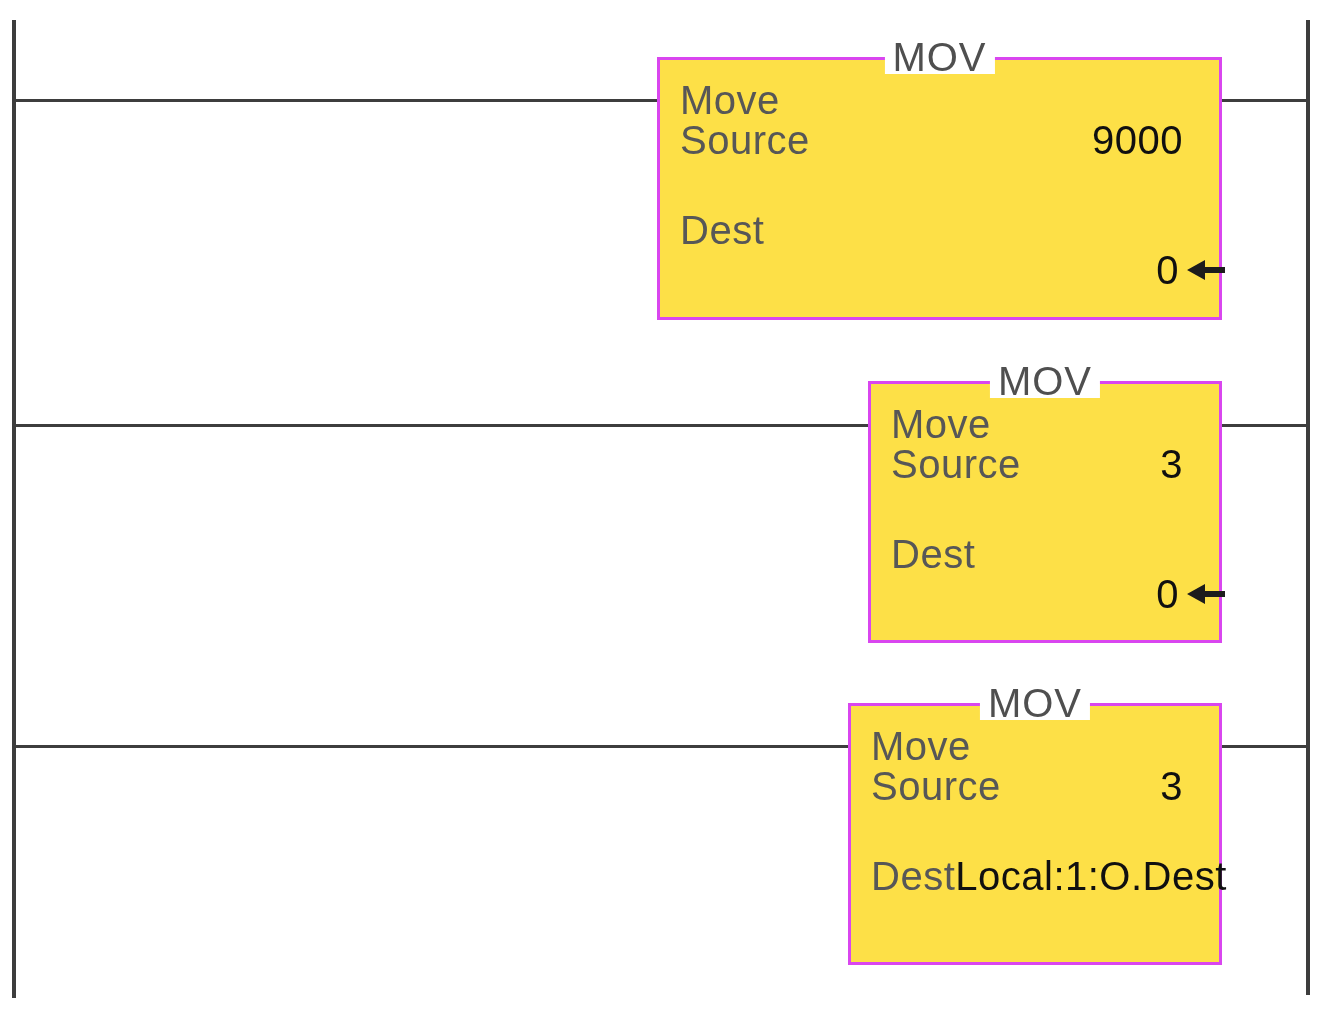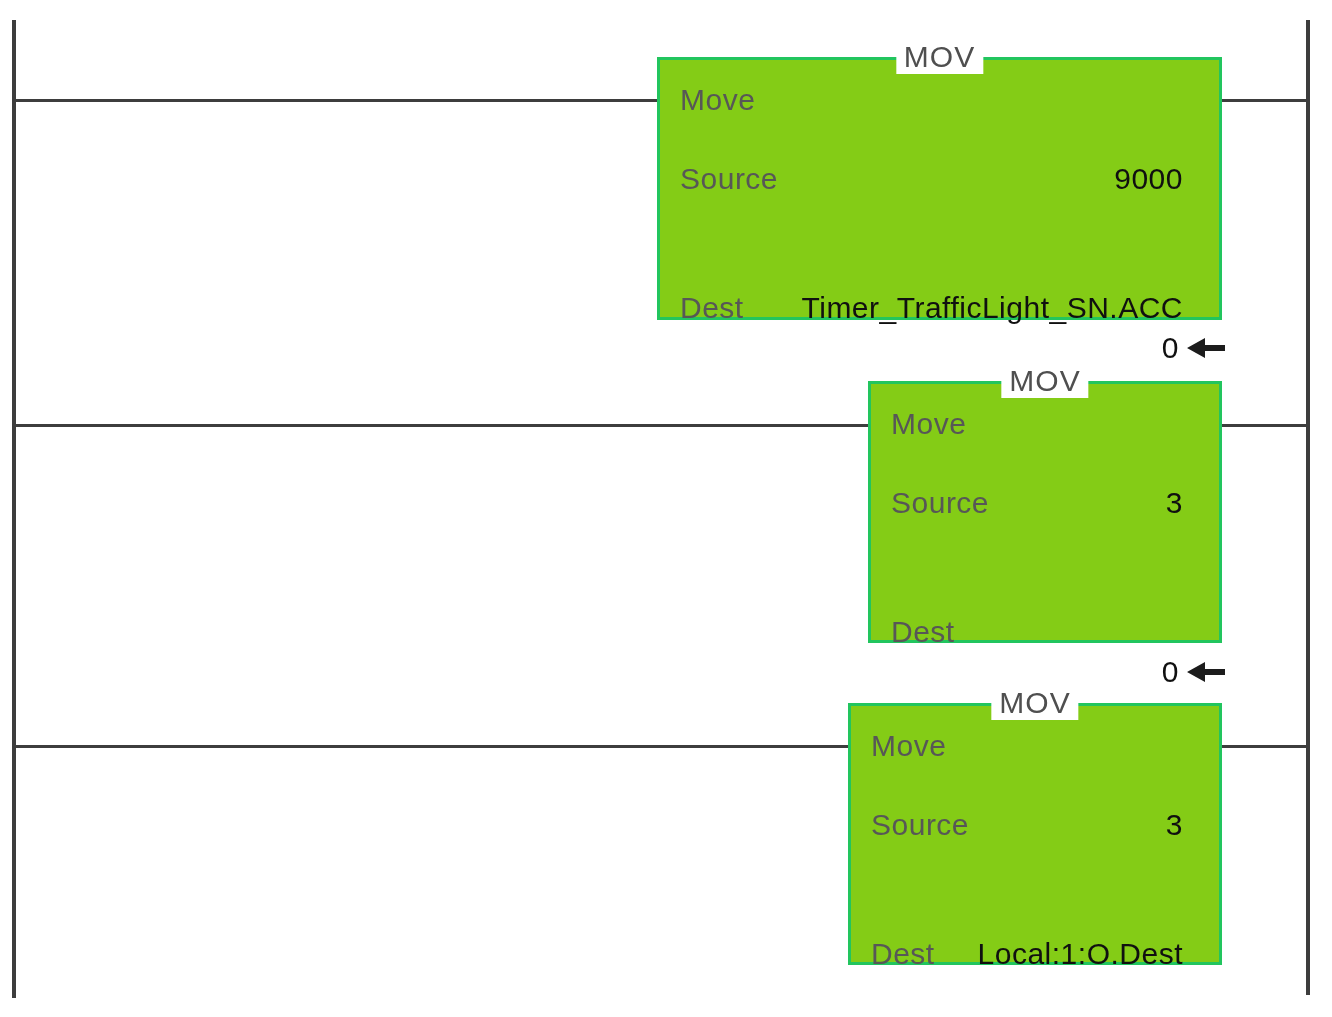--- a/index.html
+++ b/index.html
@@ -29,23 +29,23 @@
   }
   .w1l { left: 16px;   top: 99px;  width: 641px; }
   .w1r { left: 1222px; top: 99px;  width: 84px;  }
   .w2l { left: 16px;   top: 424px; width: 852px; }
   .w2r { left: 1222px; top: 424px; width: 84px;  }
   .w3l { left: 16px;   top: 745px; width: 832px; }
   .w3r { left: 1222px; top: 745px; width: 84px;  }
 
   .mov-box {
     position: absolute;
-    border: 3px solid #22c55e;
-    background: #84cc16;
-    font-size: 30px;
+    border: 3px solid #d946ef;
+    background: #fde047;
+    font-size: 40px;
     letter-spacing: 0.5px;
     color: #101010;
   }
   .box1 { left: 657px; top: 57px;  width: 565px; height: 263px; }
   .box2 { left: 868px; top: 381px; width: 354px; height: 262px; }
   .box3 { left: 848px; top: 703px; width: 374px; height: 262px; }
 
   .mov-title {
     position: absolute;
     top: -3px; left: 50%;
@@ -57,21 +57,21 @@
     line-height: 34px;
   }
   .box-inner { padding-top: 20px; }
   .row {
     display: flex;
     line-height: 40px;
     padding: 0 36px 0 20px;
   }
   .row .lbl { color: #575757; }
   .row.name-row { }
-  .row.operand-row { justify-content: space-between; margin-top: 39px; }
+  .row.operand-row { justify-content: space-between; }
   .spacer { height: 50px; }
   .row.runtime-row {
     position: relative;
     justify-content: flex-end;
     padding-right: 40px;
   }
   .value-arrow {
     position: absolute;
     right: -6px;
     top: 50%;
@@ -96,21 +96,20 @@
       <div class="row name-row">
         <span class="lbl">Move</span>
       </div>
       <div class="row operand-row">
         <span class="lbl">Source</span>
         <span class="val">9000</span>
       </div>
       <div class="spacer"></div>
       <div class="row operand-row">
         <span class="lbl">Dest</span>
-        <span class="val">Timer_TrafficLight_SN.ACC</span>
       </div>
       <div class="row runtime-row">
         <span class="val">0</span>
         <svg class="value-arrow" width="38" height="22" viewBox="0 0 38 22">
           <polygon points="0,11 18,1 18,8 38,8 38,14 18,14 18,21" fill="#1c1c1c"></polygon>
         </svg>
       </div>
     </div>
   </div>
 

